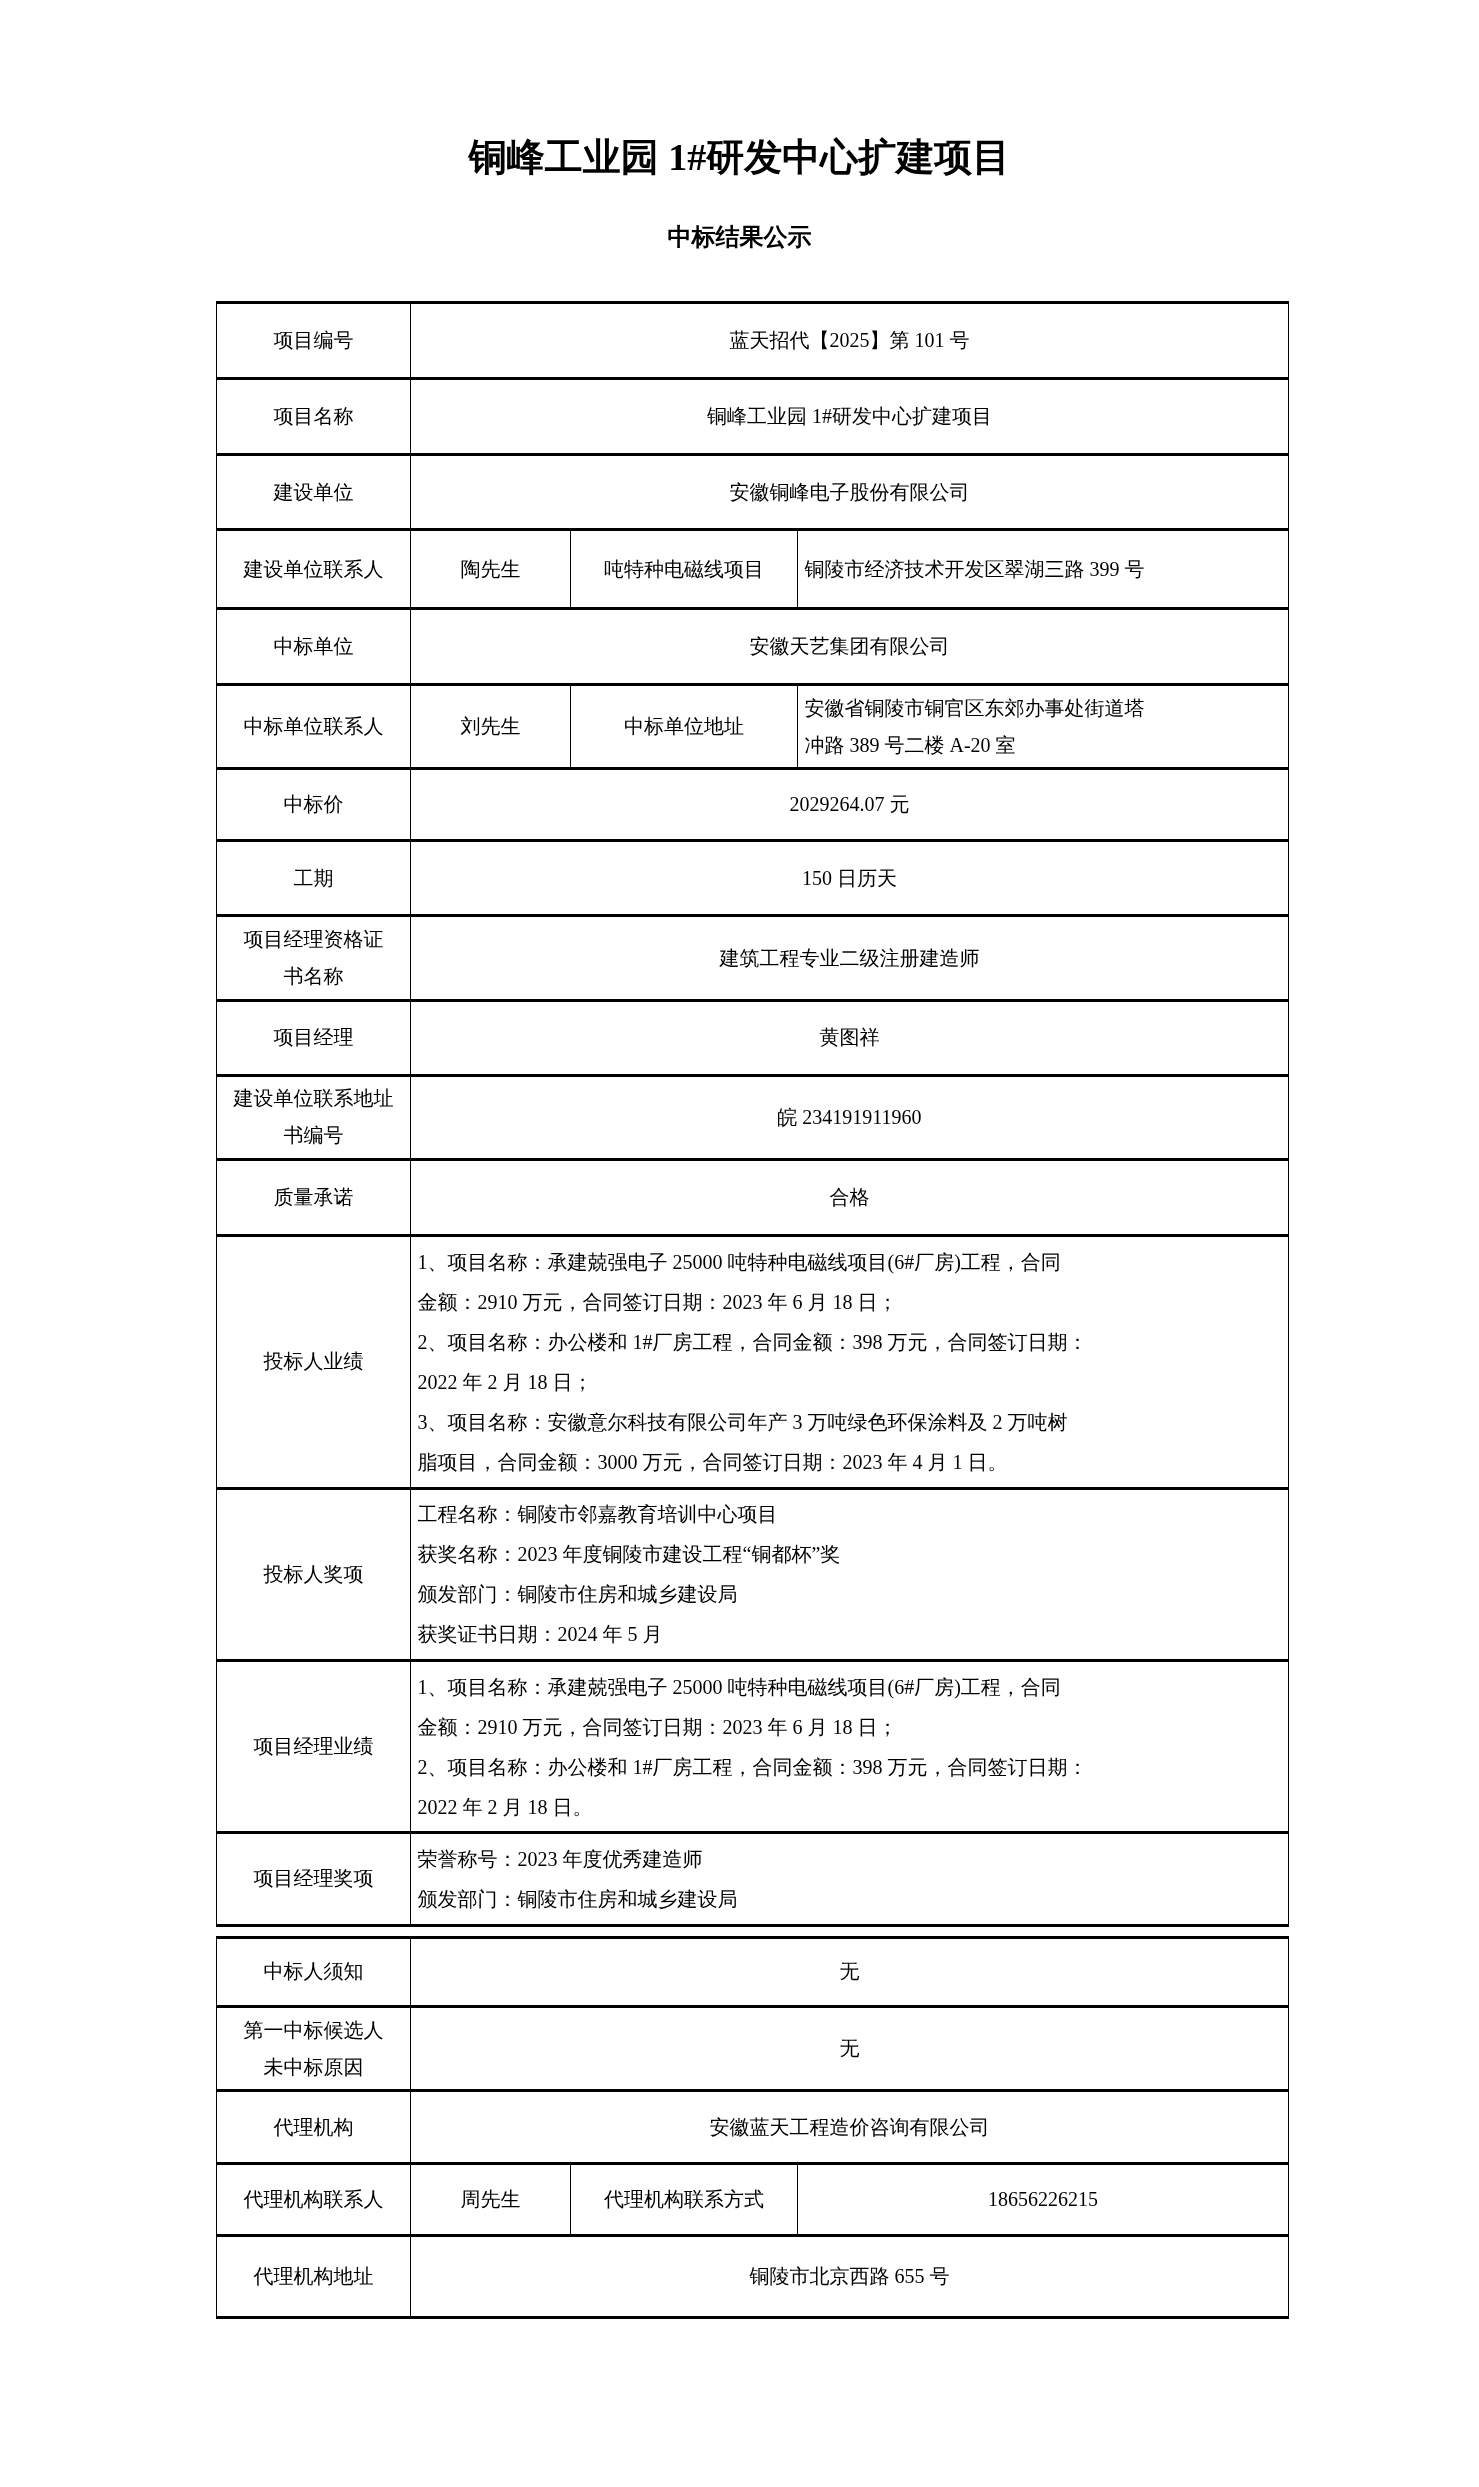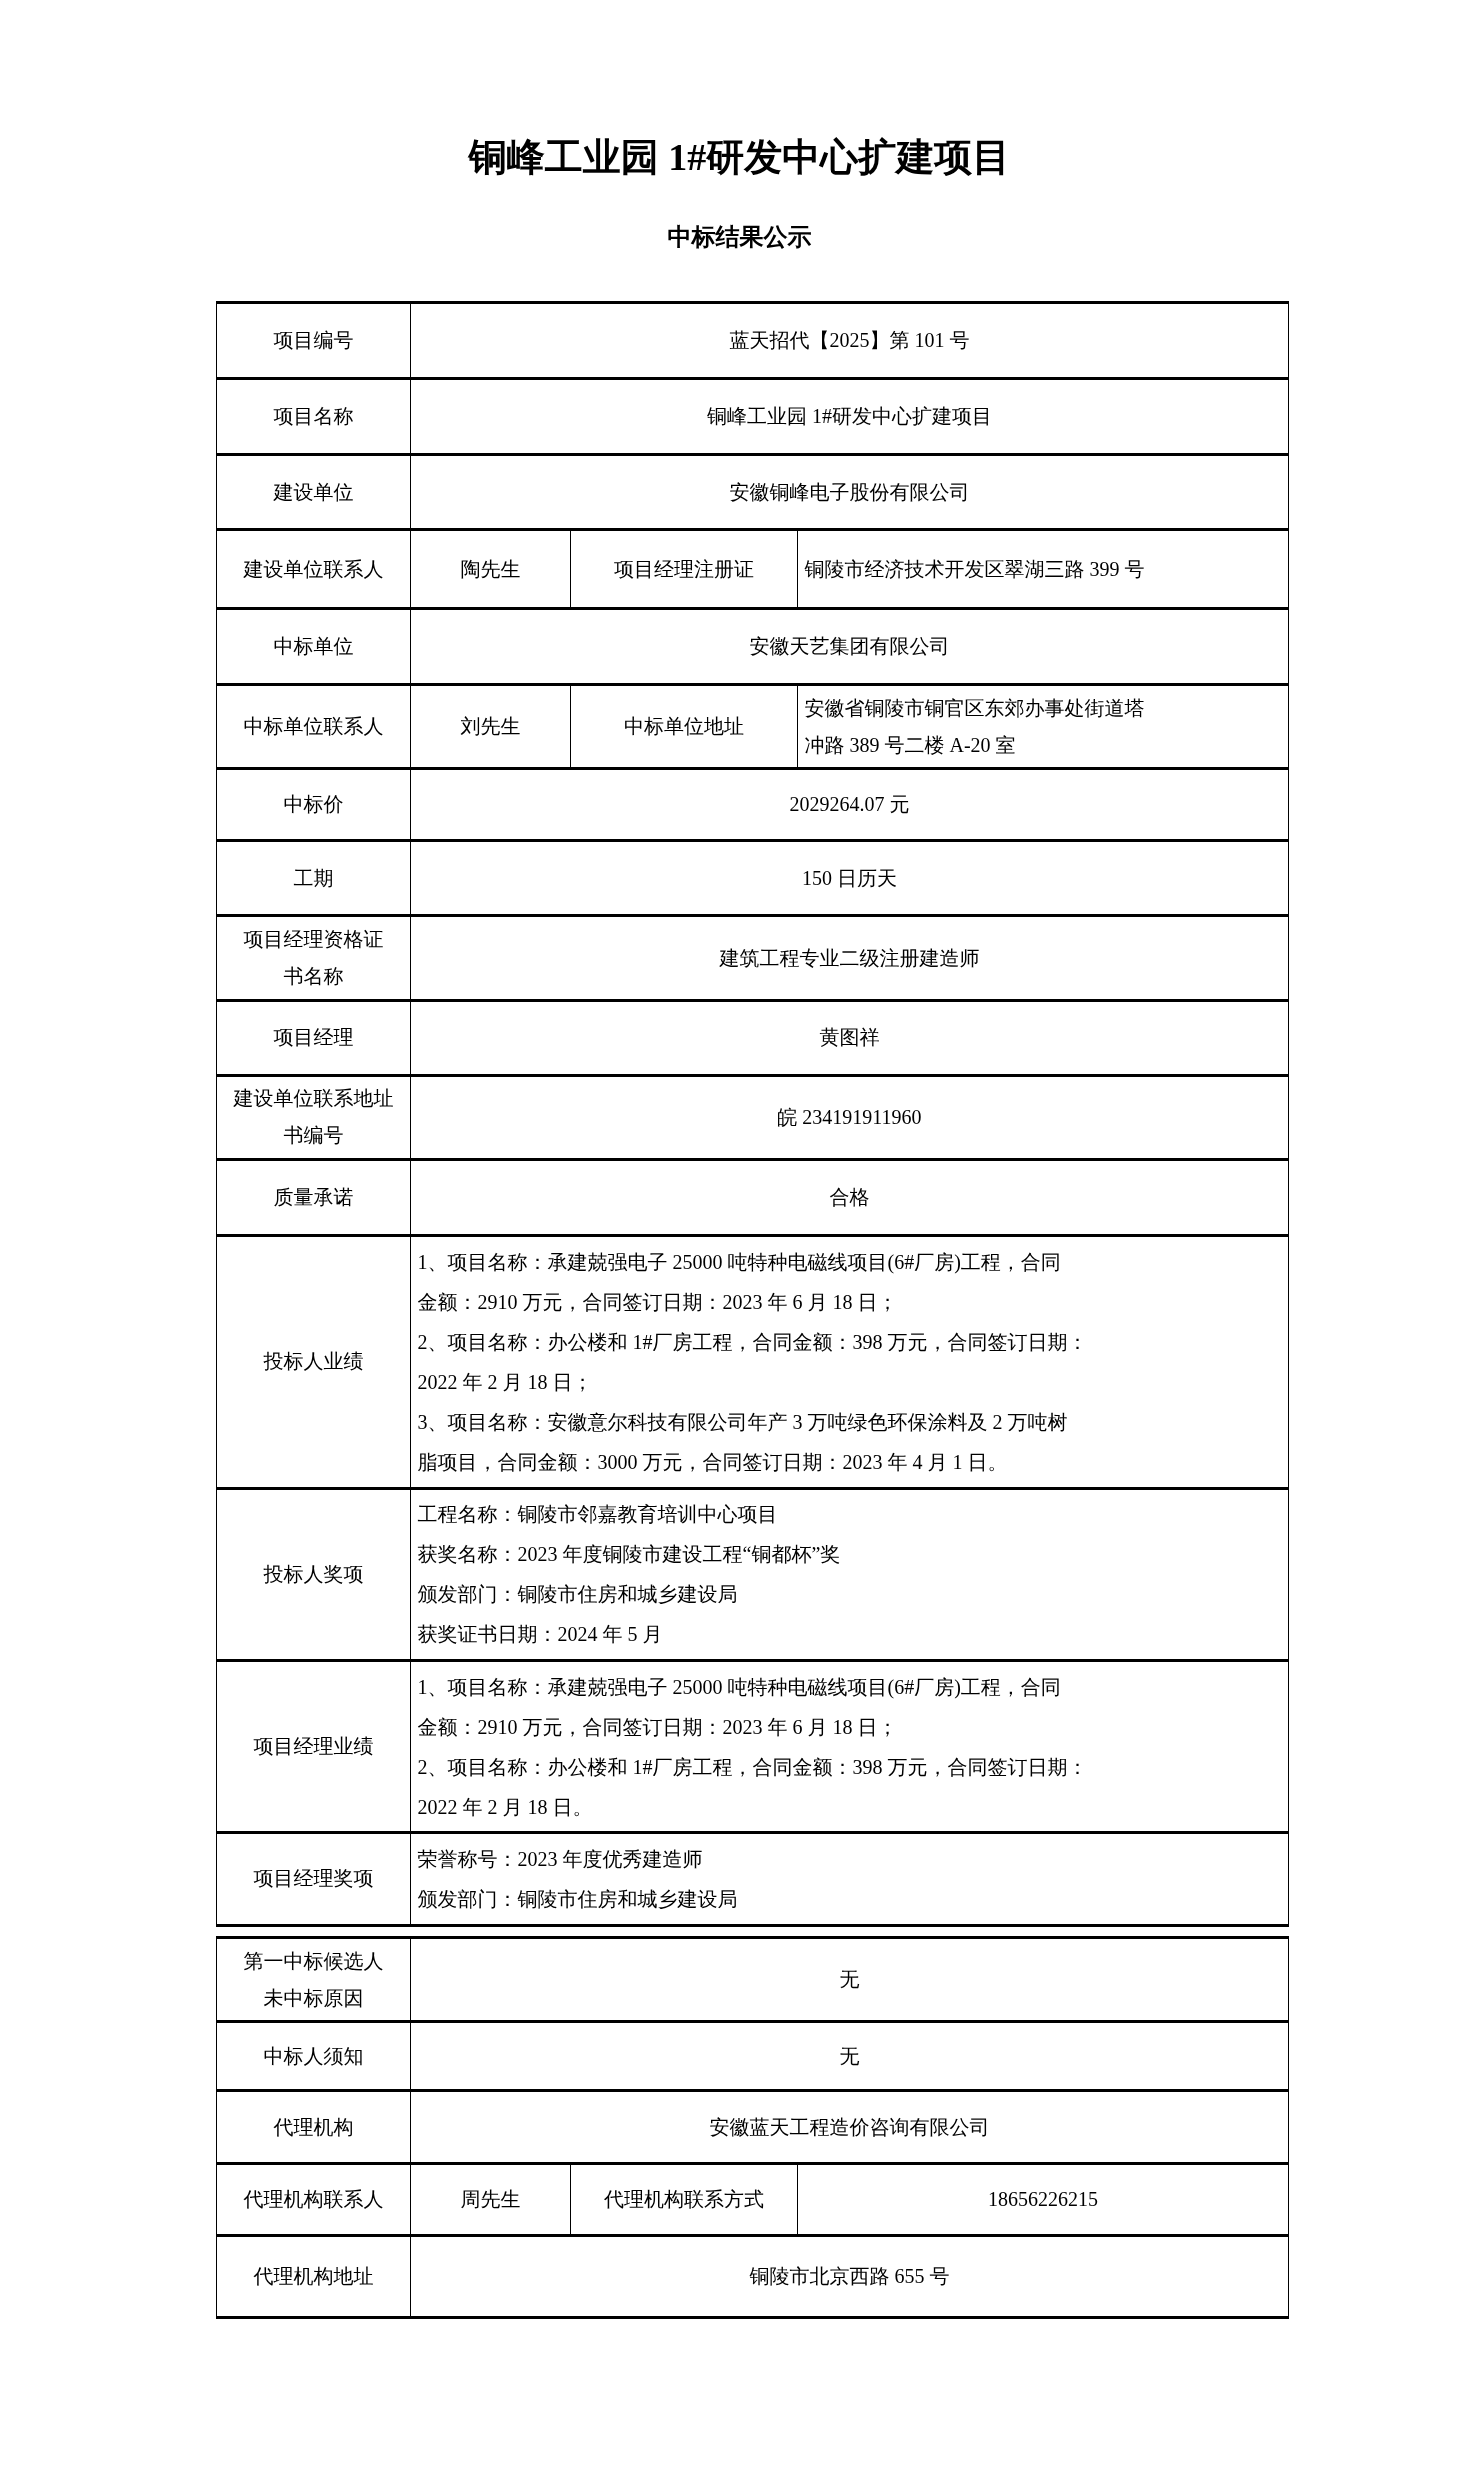--- a/index.html
+++ b/index.html
@@ -68,21 +68,21 @@
       <td class="lbl">项目名称</td>
       <td class="val" colspan="3">铜峰工业园 1#研发中心扩建项目</td>
     </tr>
     <tr style="height:75px">
       <td class="lbl">建设单位</td>
       <td class="val" colspan="3">安徽铜峰电子股份有限公司</td>
     </tr>
     <tr style="height:79px">
       <td class="lbl">建设单位联系人</td>
       <td class="val">陶先生</td>
-      <td class="lbl">项目经理注册证</td>
+      <td class="lbl">吨特种电磁线项目</td>
       <td class="val-left">铜陵市经济技术开发区翠湖三路 399 号</td>
     </tr>
     <tr style="height:76px">
       <td class="lbl">中标单位</td>
       <td class="val" colspan="3">安徽天艺集团有限公司</td>
     </tr>
     <tr style="height:81px">
       <td class="lbl">中标单位联系人</td>
       <td class="val">刘先生</td>
       <td class="lbl">中标单位地址</td>
@@ -147,27 +147,27 @@
 </table>
 
 <table class="doc-table t2">
   <colgroup>
       <col class="c1">
       <col class="c2">
       <col class="c3">
       <col class="c4">
     </colgroup>
   <tbody>
+    <tr style="height:69px">
+      <td class="lbl">中标人须知</td>
+      <td class="val" colspan="3">无</td>
+    </tr>
     <tr style="height:78px">
       <td class="lbl">第一中标候选人
 未中标原因</td>
-      <td class="val" colspan="3">无</td>
-    </tr>
-    <tr style="height:69px">
-      <td class="lbl">中标人须知</td>
       <td class="val" colspan="3">无</td>
     </tr>
     <tr style="height:73px">
       <td class="lbl">代理机构</td>
       <td class="val" colspan="3">安徽蓝天工程造价咨询有限公司</td>
     </tr>
     <tr style="height:72px">
       <td class="lbl">代理机构联系人</td>
       <td class="val">周先生</td>
       <td class="lbl">代理机构联系方式</td>

